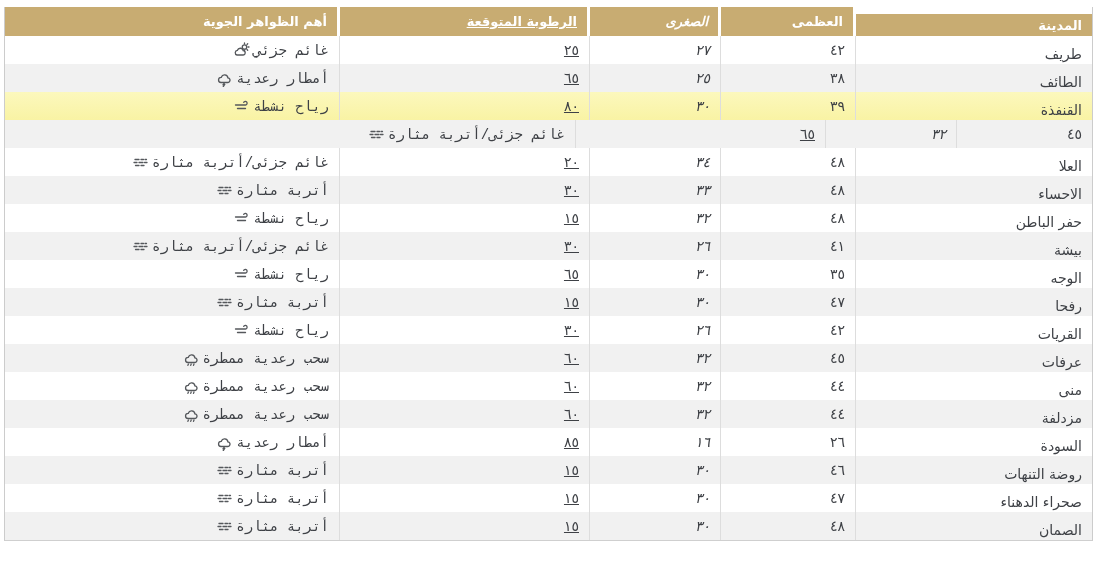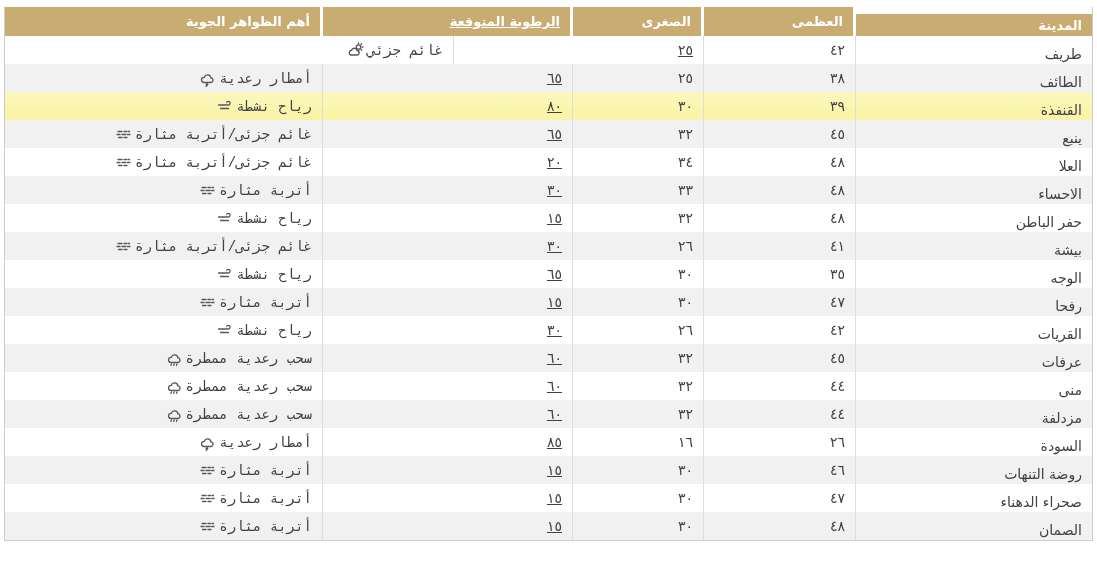--- a/index.html
+++ b/index.html
@@ -18,22 +18,22 @@
   .thead > div:not(:first-child){border-inline-start:3px solid #ffffff;}
   .brow{display:flex;height:28px;background:#fff;}
   .brow.alt{background:#f1f1f1;}
   .brow.hl{background:linear-gradient(180deg,#fcf8bd 0%,#f9f3a4 100%);}
   .brow > div{
     display:flex;align-items:center;box-sizing:border-box;
     padding:0 10px;font-size:14px;color:#3e4146;white-space:nowrap;overflow:hidden;
   }
   .brow > div:not(:first-child){border-inline-start:1px solid #ddd;}
   .col-city{width:236px;margin-top:7px;}
-  .col-max{width:152px;}
-  .col-min{width:131px;}
+  .col-max{width:135px;}
+  .col-min{width:131px;font-style:italic;}
   .col-hum{width:250px;text-decoration:underline;}
   .col-phen{flex:1;}
   .phen-wrap{display:flex;align-items:center;gap:3px;font-family:Liberation Mono, monospace;}
   .wicon{display:inline-flex;align-items:center;justify-content:center;width:17px;height:17px;flex:0 0 auto;}
   .wicon svg{display:block;}
   .num{letter-spacing:0;}
 </style>
 </head>
 <body>
 
@@ -43,20 +43,21 @@
       <div class="col-city">المدينة</div>
       <div class="col-max">العظمى</div>
       <div class="col-min">الصغرى</div>
       <div class="col-hum">الرطوبة المتوقعة</div>
       <div class="col-phen">أهم الظواهر الجوية</div>
     </div>
     <div id="rows">
         <div class="brow">
           <div class="col-city">طريف</div>
           <div class="col-max num">٤٢</div>
+          <div class="col-min num">٢٧</div>
           <div class="col-hum num">٢٥</div>
           <div class="col-phen">
             <span class="phen-wrap">
               <span>غائم جزئي</span>
               <span class="wicon">
                 <svg width="17" height="17" viewBox="0 0 17 17">
      <circle cx="11.5" cy="5" r="2.2" fill="none" stroke="#55585c" stroke-width="1.3" stroke-linecap="round"></circle>
      <path d="M11.5 1 v1 M15 5 h1 M14 2.5 l.7 -.7 M14 7.5 l.7 .7 M11.5 8 v1" fill="none" stroke="#55585c" stroke-width="1.3" stroke-linecap="round" stroke-dasharray="1 1.2"></path>
      <path d="M4 13 a2.4 2.4 0 0 1 .4 -4.7 a3 3 0 0 1 5.8 .4 a2.1 2.1 0 0 1 -.3 4.3 z" fill="none" stroke="#55585c" stroke-width="1.3" stroke-linecap="round"></path>
                 </svg>
@@ -92,21 +93,20 @@
               <span class="wicon">
                 <svg width="17" height="17" viewBox="0 0 17 17">
      <path d="M2.5 7 h10 a1.8 1.8 0 1 0 -1.8 -2.6" fill="none" stroke="#55585c" stroke-width="1.3" stroke-linecap="round"></path>
      <path d="M4.5 10.5 h8" fill="none" stroke="#55585c" stroke-width="1.3" stroke-linecap="round"></path>
                 </svg>
               </span>
             </span>
           </div>
         </div>
         <div class="brow alt">
-          <div class="col-city">ينبع</div>
           <div class="col-max num">٤٥</div>
           <div class="col-min num">٣٢</div>
           <div class="col-hum num">٦٥</div>
           <div class="col-phen">
             <span class="phen-wrap">
               <span>غائم جزئى/أتربة مثارة</span>
               <span class="wicon">
                 <svg width="17" height="17" viewBox="0 0 17 17">
      <path d="M3 5.5 h4 M9 5.5 h2.5 M13 5.5 h1.5" fill="none" stroke="#55585c" stroke-width="1.3" stroke-linecap="round"></path>
      <path d="M2 8.5 h3 M7 8.5 h4 M12.5 8.5 h2.5" fill="none" stroke="#55585c" stroke-width="1.3" stroke-linecap="round"></path>

